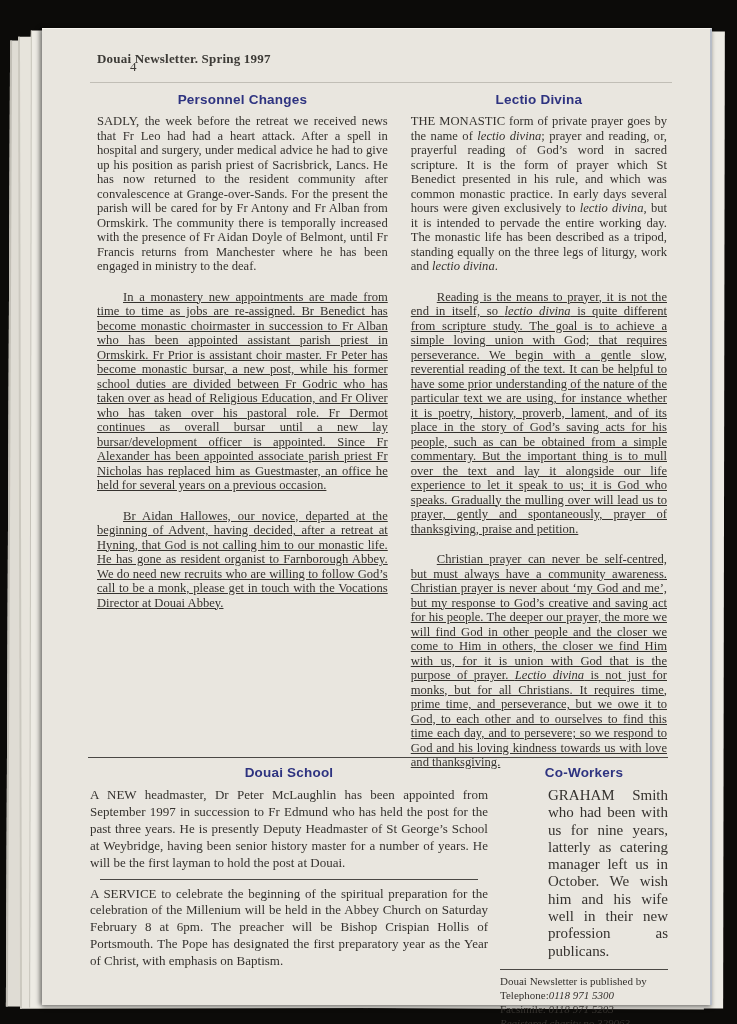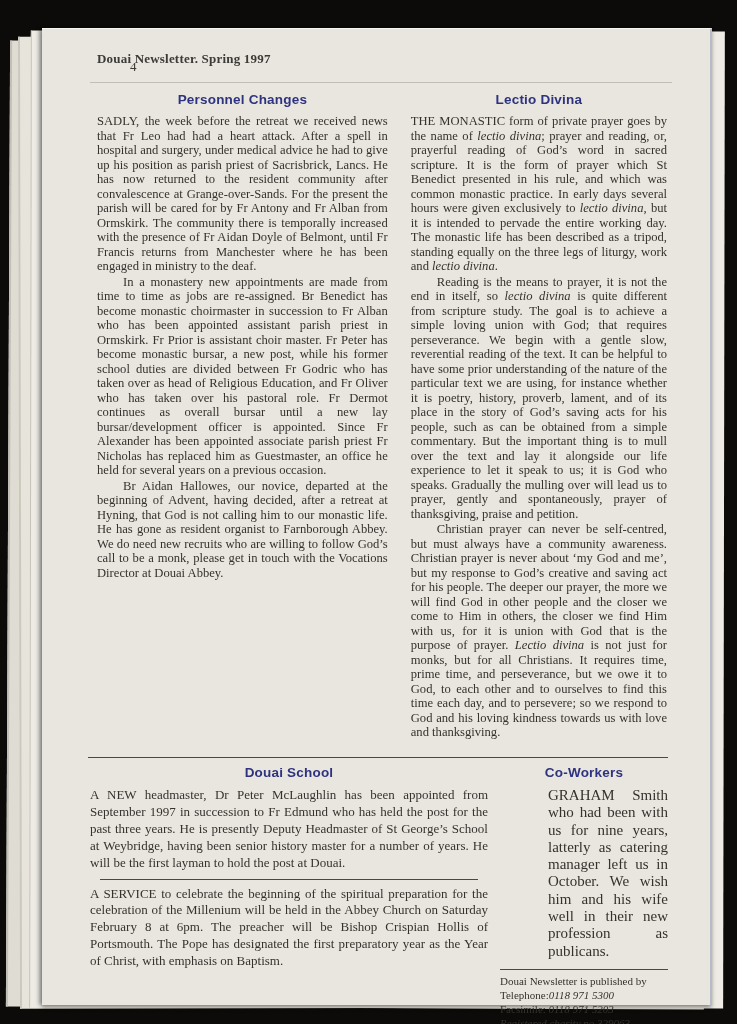--- a/index.html
+++ b/index.html
@@ -39,21 +39,21 @@
   .col-right{width:260px;}
   h2.sec-head{
     margin:0 0 7px 0;text-align:center;
     font-family:"Liberation Sans", sans-serif;font-weight:700;font-size:13.5px;
     color:var(--heading);letter-spacing:.2px;
   }
   .cols p, .bottom p{
     margin:0;color:var(--ink);
     font-size:12.6px;line-height:14.5px;text-align:justify;
   }
-  .cols p + p{text-indent:26px;margin-top:1px;}
+  .cols p + p{text-indent:26px;margin-top:16px;text-decoration:underline;}
   
   .bottom-rule{position:absolute;top:728px;left:46px;width:580px;border-top:1.5px solid var(--rule);}
   .bottom{position:absolute;top:736px;left:48px;width:578px;display:flex;gap:12px;}
   .bottom-left{width:398px;}
   .bottom-right{width:168px;}
   .bottom-left p{font-size:13px;line-height:16.9px;}
   .mid-rule{border-top:1.3px solid var(--rule);margin:7px 10px 6px 10px;}
   .bottom-right p{font-size:15px;line-height:17.3px;margin-left:48px;}
   .pub-rule{border-top:1.2px solid var(--rule);margin:9px 0 5px 0;}
   .pub-block .pub-line{

